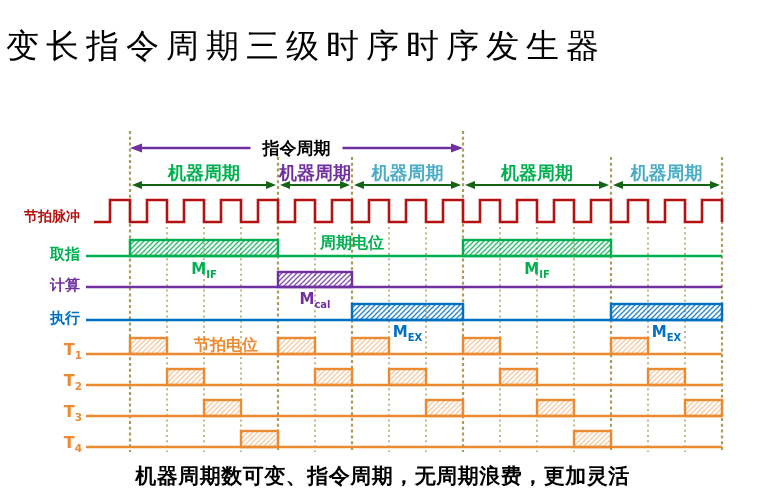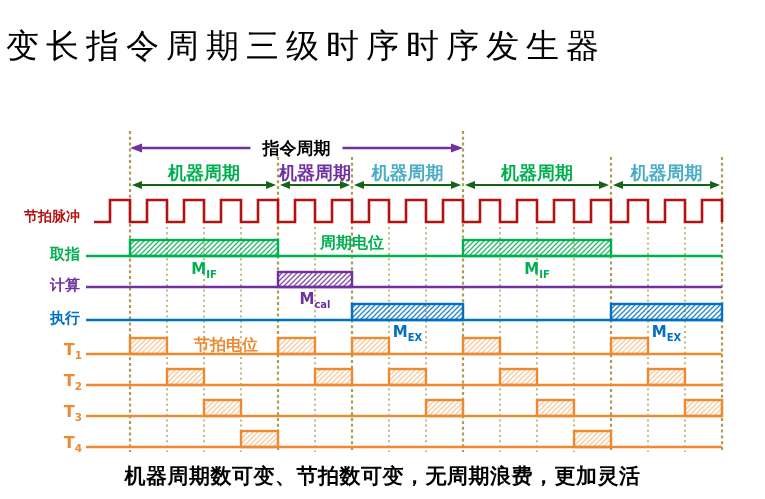--- a/index.html
+++ b/index.html
@@ -130,13 +130,13 @@
     <rect x="685" y="400" width="37" height="16" fill="url(#h-beat)" stroke="#ec8a31" stroke-width="2.4"></rect>
     <text x="82" y="417" fill="#ec8a31" font-size="16" font-weight="bold" text-anchor="end">T<tspan font-size="10.5" dy="3.5">3</tspan></text>
     <line x1="86" y1="447" x2="722" y2="447" stroke="#ec8a31" stroke-width="2.6"></line>
     <rect x="241" y="431" width="37" height="16" fill="url(#h-beat)" stroke="#ec8a31" stroke-width="2.4"></rect>
     <rect x="574" y="431" width="37" height="16" fill="url(#h-beat)" stroke="#ec8a31" stroke-width="2.4"></rect>
     <text x="82" y="448" fill="#ec8a31" font-size="16" font-weight="bold" text-anchor="end">T<tspan font-size="10.5" dy="3.5">4</tspan></text>
     <text x="352" y="248" fill="#00b050" font-size="16" font-weight="bold" text-anchor="middle">周期电位</text>
     <text x="226" y="350" fill="#ec8a31" font-size="16" font-weight="bold" text-anchor="middle">节拍电位</text>
   </svg>
 
-<div class="caption">机器周期数可变、节拍数可变，无周期浪费，更加灵活</div>
+<div class="caption">机器周期数可变、指令周期，无周期浪费，更加灵活</div>
 
 </body></html>

